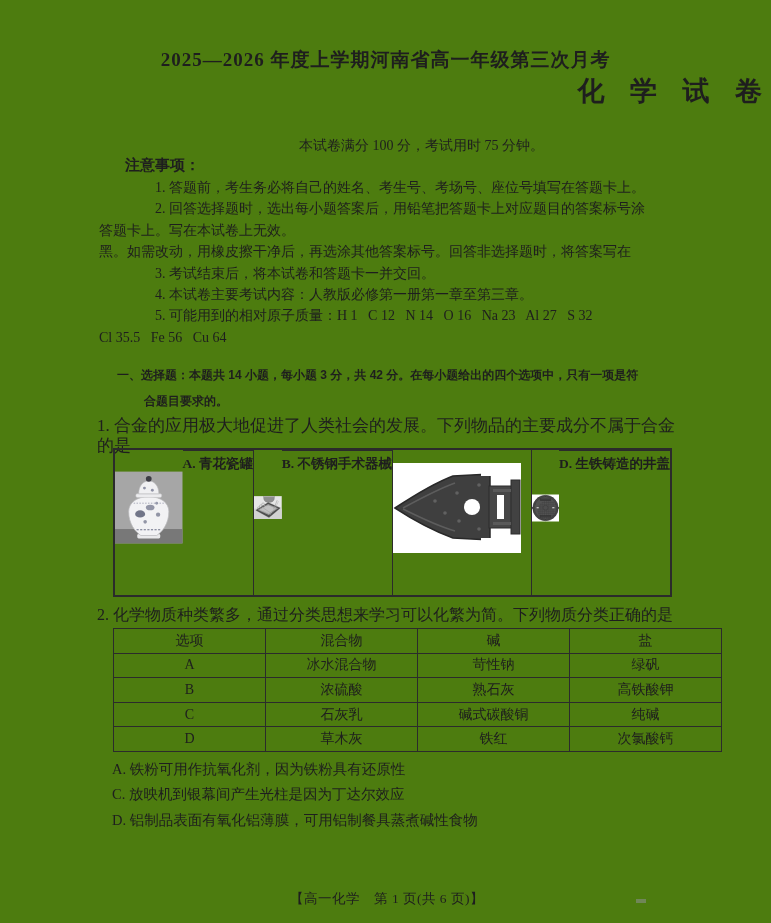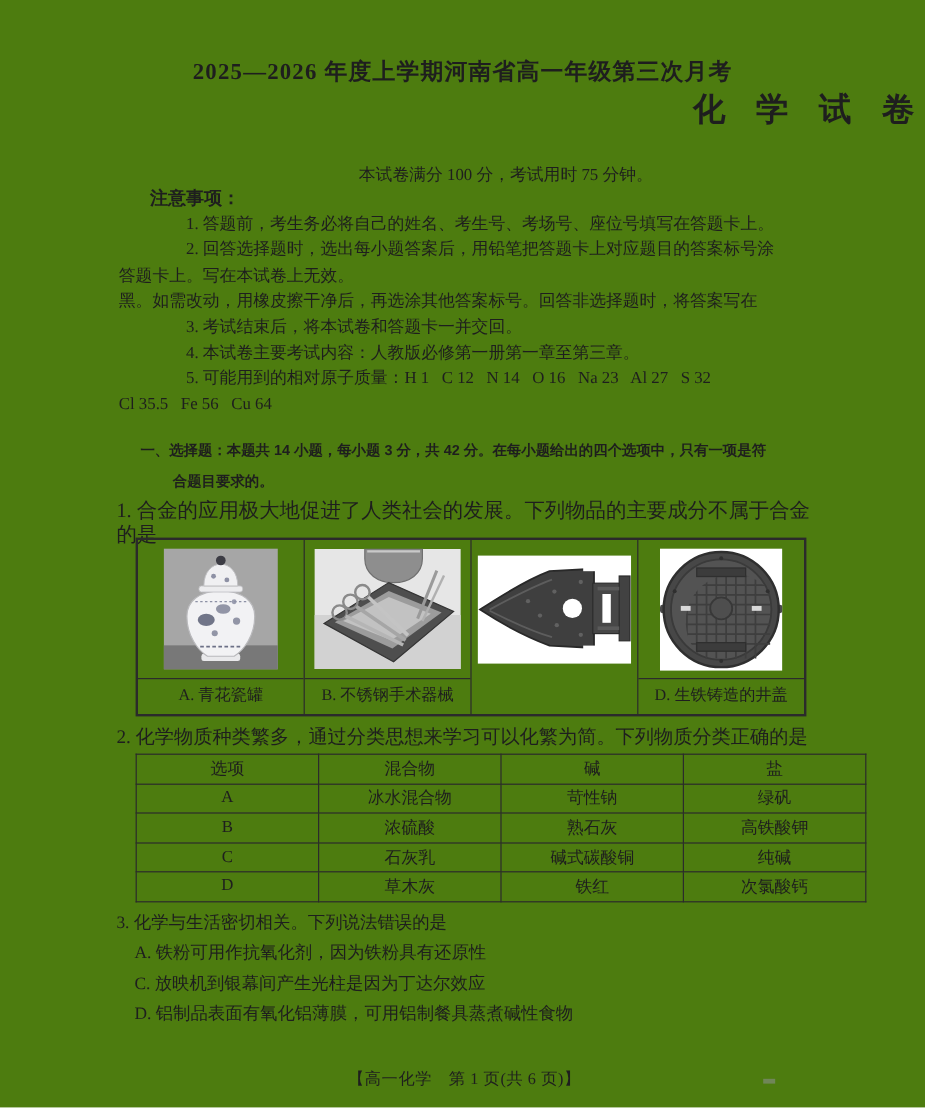--- a/index.html
+++ b/index.html
@@ -26,21 +26,21 @@
     font-weight:bold;font-size:12px;line-height:25.5px;margin-left:20px;}
   .sec .l2{padding-left:27px;}
   
   .q1stem{position:absolute;top:416px;left:97px;width:578px;font-size:17px;line-height:20px;}
   .q2stem{position:absolute;top:569px;left:97px;width:578px;font-size:16px;line-height:20px;margin-top:36px;}
   .q3{position:absolute;top:757px;left:97px;width:578px;font-size:14.5px;line-height:25.3px;}
   .q3 .opt{margin-left:15px;}
   
   .imgtable{position:absolute;top:448px;left:113px;width:555px;height:145px;
     border:2px solid #2b2b2b;border-collapse:collapse;display:flex;}
-  .imgcell{flex:1 1 25%;border-right:1px solid #2b2b2b;display:flex;flex-direction:column;min-width:0;}
+  .imgcell{flex:1 1 25%;border-right:1px solid #2b2b2b;display:flex;min-width:0;font-weight:bold;}
   .imgcell:last-child{border-right:none;}
   .imgbox{height:115px;display:flex;align-items:center;justify-content:center;overflow:hidden;}
   .imglabel{height:26px;border-top:1px solid #2b2b2b;display:flex;align-items:center;
     justify-content:center;font-size:13.5px;white-space:nowrap;}
   
   .q2table{position:absolute;top:628px;left:113px;width:609px;border-collapse:collapse;
     font-size:14px;table-layout:fixed;}
   .q2table td,.q2table th{border:1px solid #2b2b2b;text-align:center;height:23.6px;
     font-weight:normal;padding:0;}
   
@@ -207,21 +207,20 @@
     <tr>
       <td>D</td>
       <td>草木灰</td>
       <td>铁红</td>
       <td>次氯酸钙</td>
     </tr>
   </tbody>
     </table>
 
   <div class="q3">
-    <div>3. 化学与生活密切相关。下列说法错误的是</div>
     <div class="opt">A. 铁粉可用作抗氧化剂，因为铁粉具有还原性</div>
     <div class="opt">C. 放映机到银幕间产生光柱是因为丁达尔效应</div>
     <div class="opt">D. 铝制品表面有氧化铝薄膜，可用铝制餐具蒸煮碱性食物</div>
   </div>
 
   <div class="footer">【高一化学　第 1 页(共 6 页)】</div>
   <div class="artifact"></div>
 
 </div>
 

